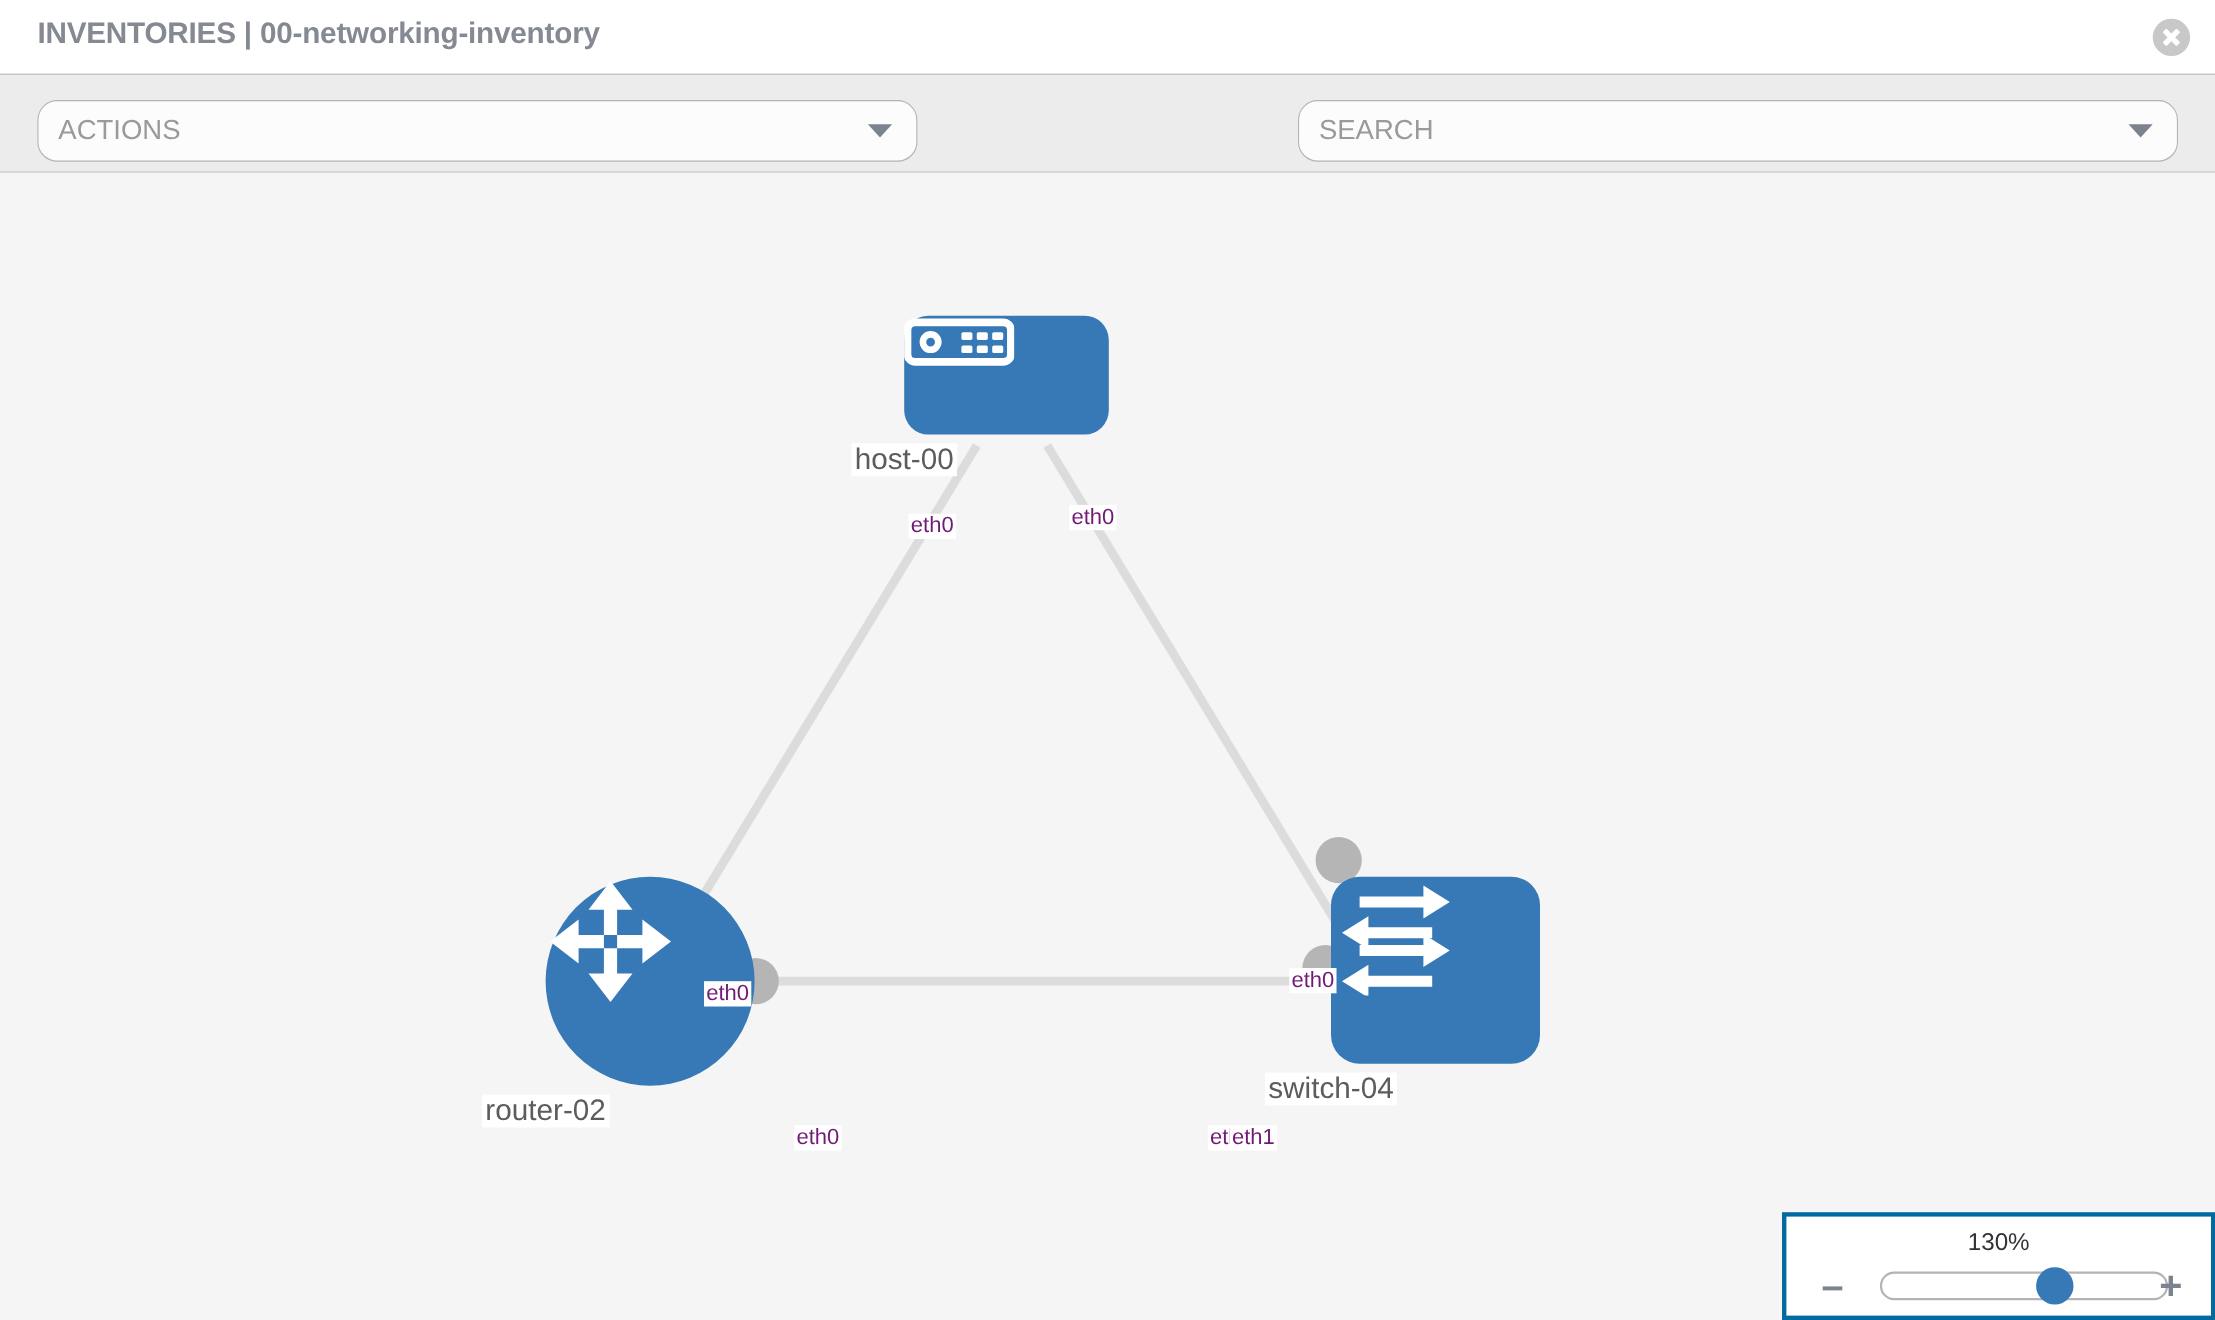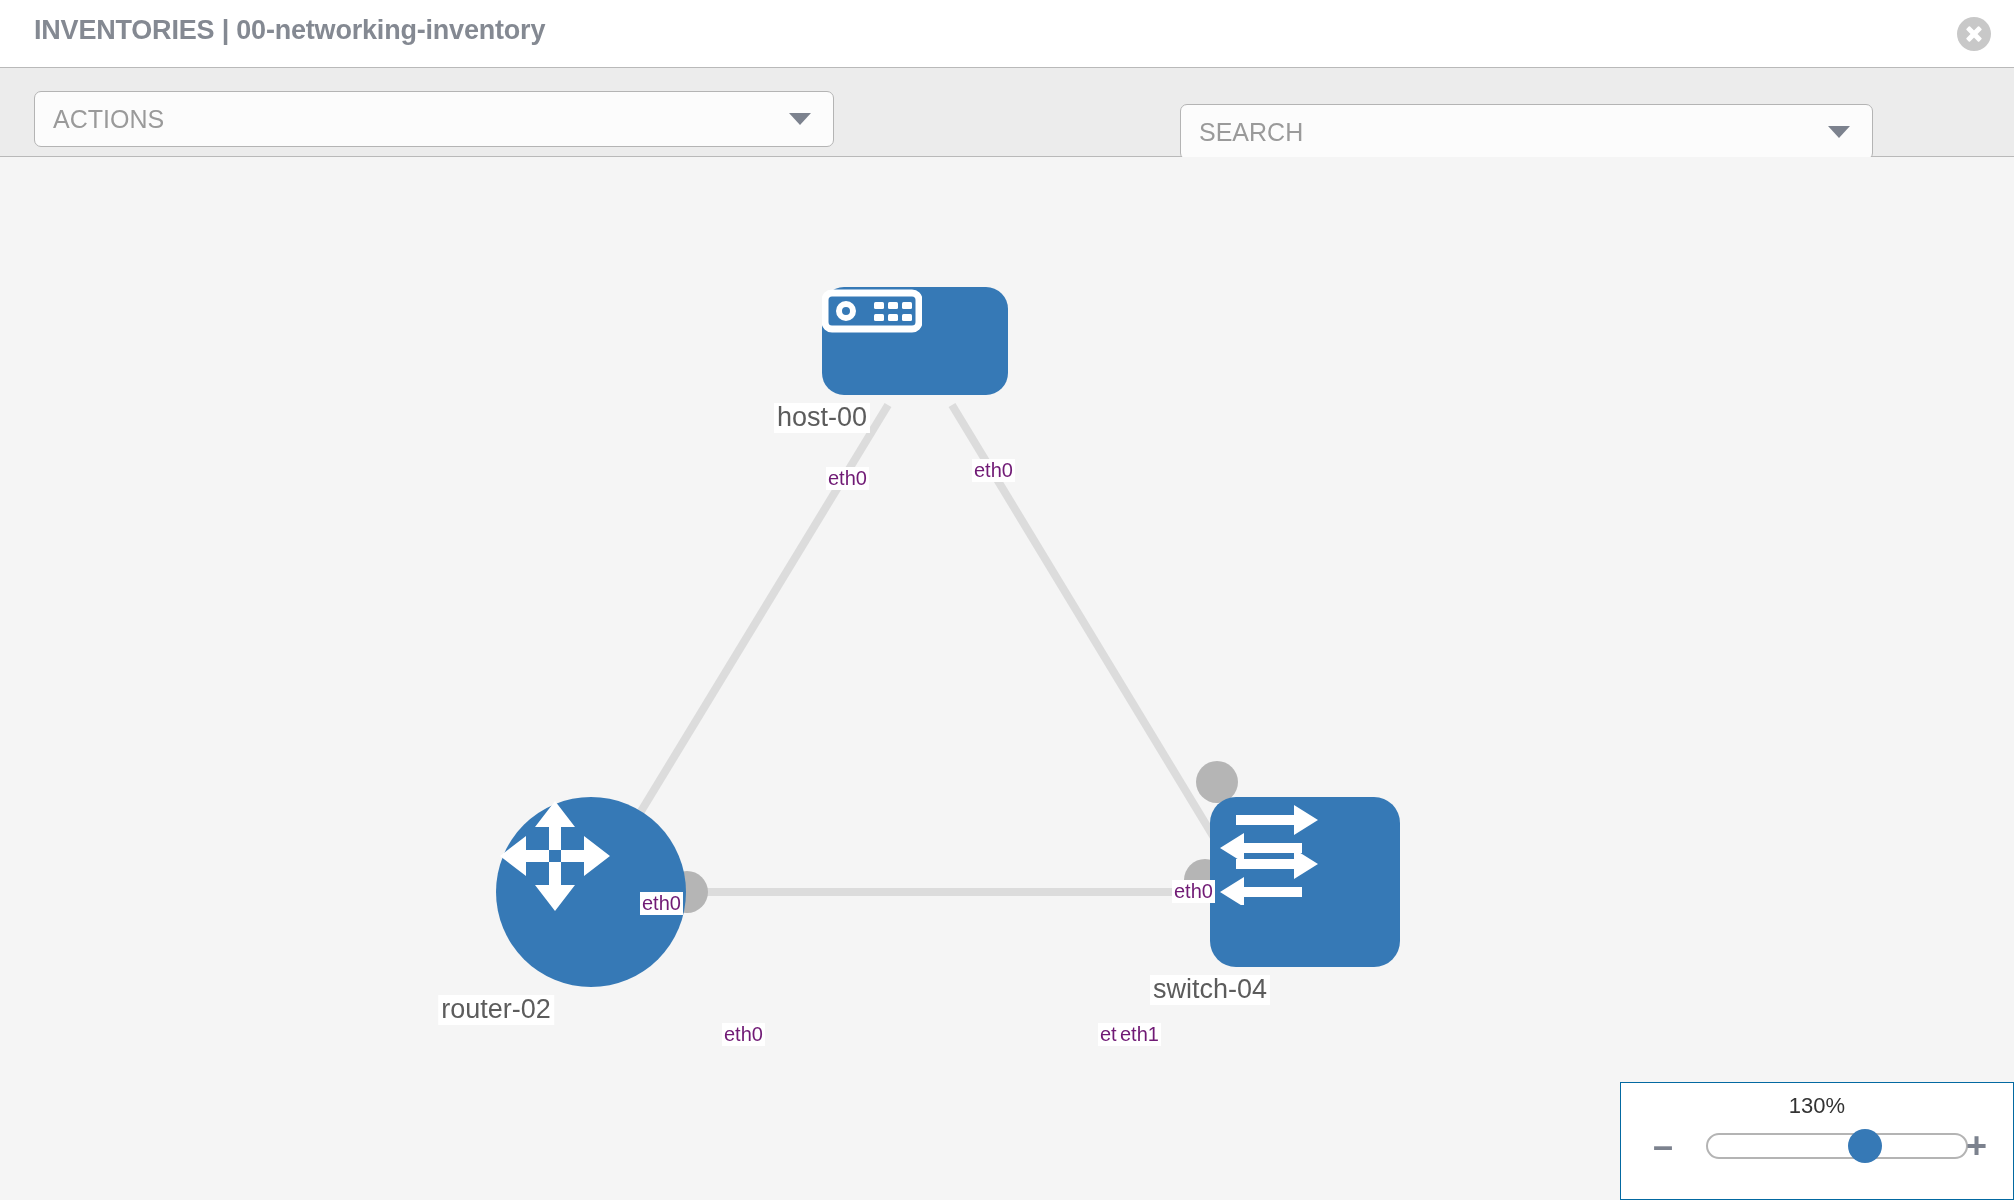--- a/index.html
+++ b/index.html
@@ -38,35 +38,35 @@
   .toolbar {
     position: absolute; top: 67px; left: 0; width: 2014px; height: 90px;
     background: #ececec;
     border-top: 1px solid #b9b9b9;
     border-bottom: 1px solid #b9b9b9;
   }
   .field {
     position: absolute;
     background: #fcfcfc;
     border: 1px solid #b4b4b4;
-    border-radius: 7px;
+    border-radius: 18px;
   }
   .field-text {
     position: absolute; left: 18px; top: 50%; transform: translateY(-50%);
     font-size: 25px; color: #9a9a9a; white-space: nowrap;
   }
   .caret {
     position: absolute; right: 22px; top: 50%; transform: translateY(-50%);
     width: 0; height: 0;
     border-left: 11px solid transparent;
     border-right: 11px solid transparent;
     border-top: 12px solid #7c828e;
   }
   #actions-select { left: 34px; top: 23px; width: 800px; height: 56px; }
-  #search-select  { left: 1180px; top: 23px; width: 693px; height: 56px; margin-top: 13px; }
+  #search-select  { left: 1180px; top: 23px; width: 800px; height: 56px; }
 
   .tool-icon {
     position: absolute; top: 92px; width: 44px; height: 44px; cursor: pointer;
   }
   #wrench-btn { left: 1050px; }
   #key-btn    { left: 1118px; }
   .tool-icon svg { display: block; width: 44px; height: 44px; }
 
   
   .canvas {
@@ -99,22 +99,22 @@
   
   #node-host .node-shape { width: 186px; height: 108px; border-radius: 22px; }
   
   #node-router .node-shape { width: 190px; height: 190px; border-radius: 50%; }
   
   #node-switch .node-shape { width: 190px; height: 170px; border-radius: 26px; }
 
   
   .zoom-widget {
     position: absolute; right: 0; bottom: 0;
-    width: 394px; height: 118px;
-    background: #ffffff; border: 1px solid #0369a1;
+    width: 394px; height: 98px;
+    background: #ffffff; border: 4px solid #0369a1;
   }
   .zoom-value {
     position: absolute; top: 10px; left: 0; width: 100%;
     text-align: center; font-size: 22px; color: #333333;
   }
   .zoom-minus, .zoom-plus {
     position: absolute; top: 48px; color: #7c828e; cursor: pointer;
     font-size: 36px; line-height: 30px; font-weight: bold; user-select: none;
   }
   .zoom-minus { left: 32px; }

